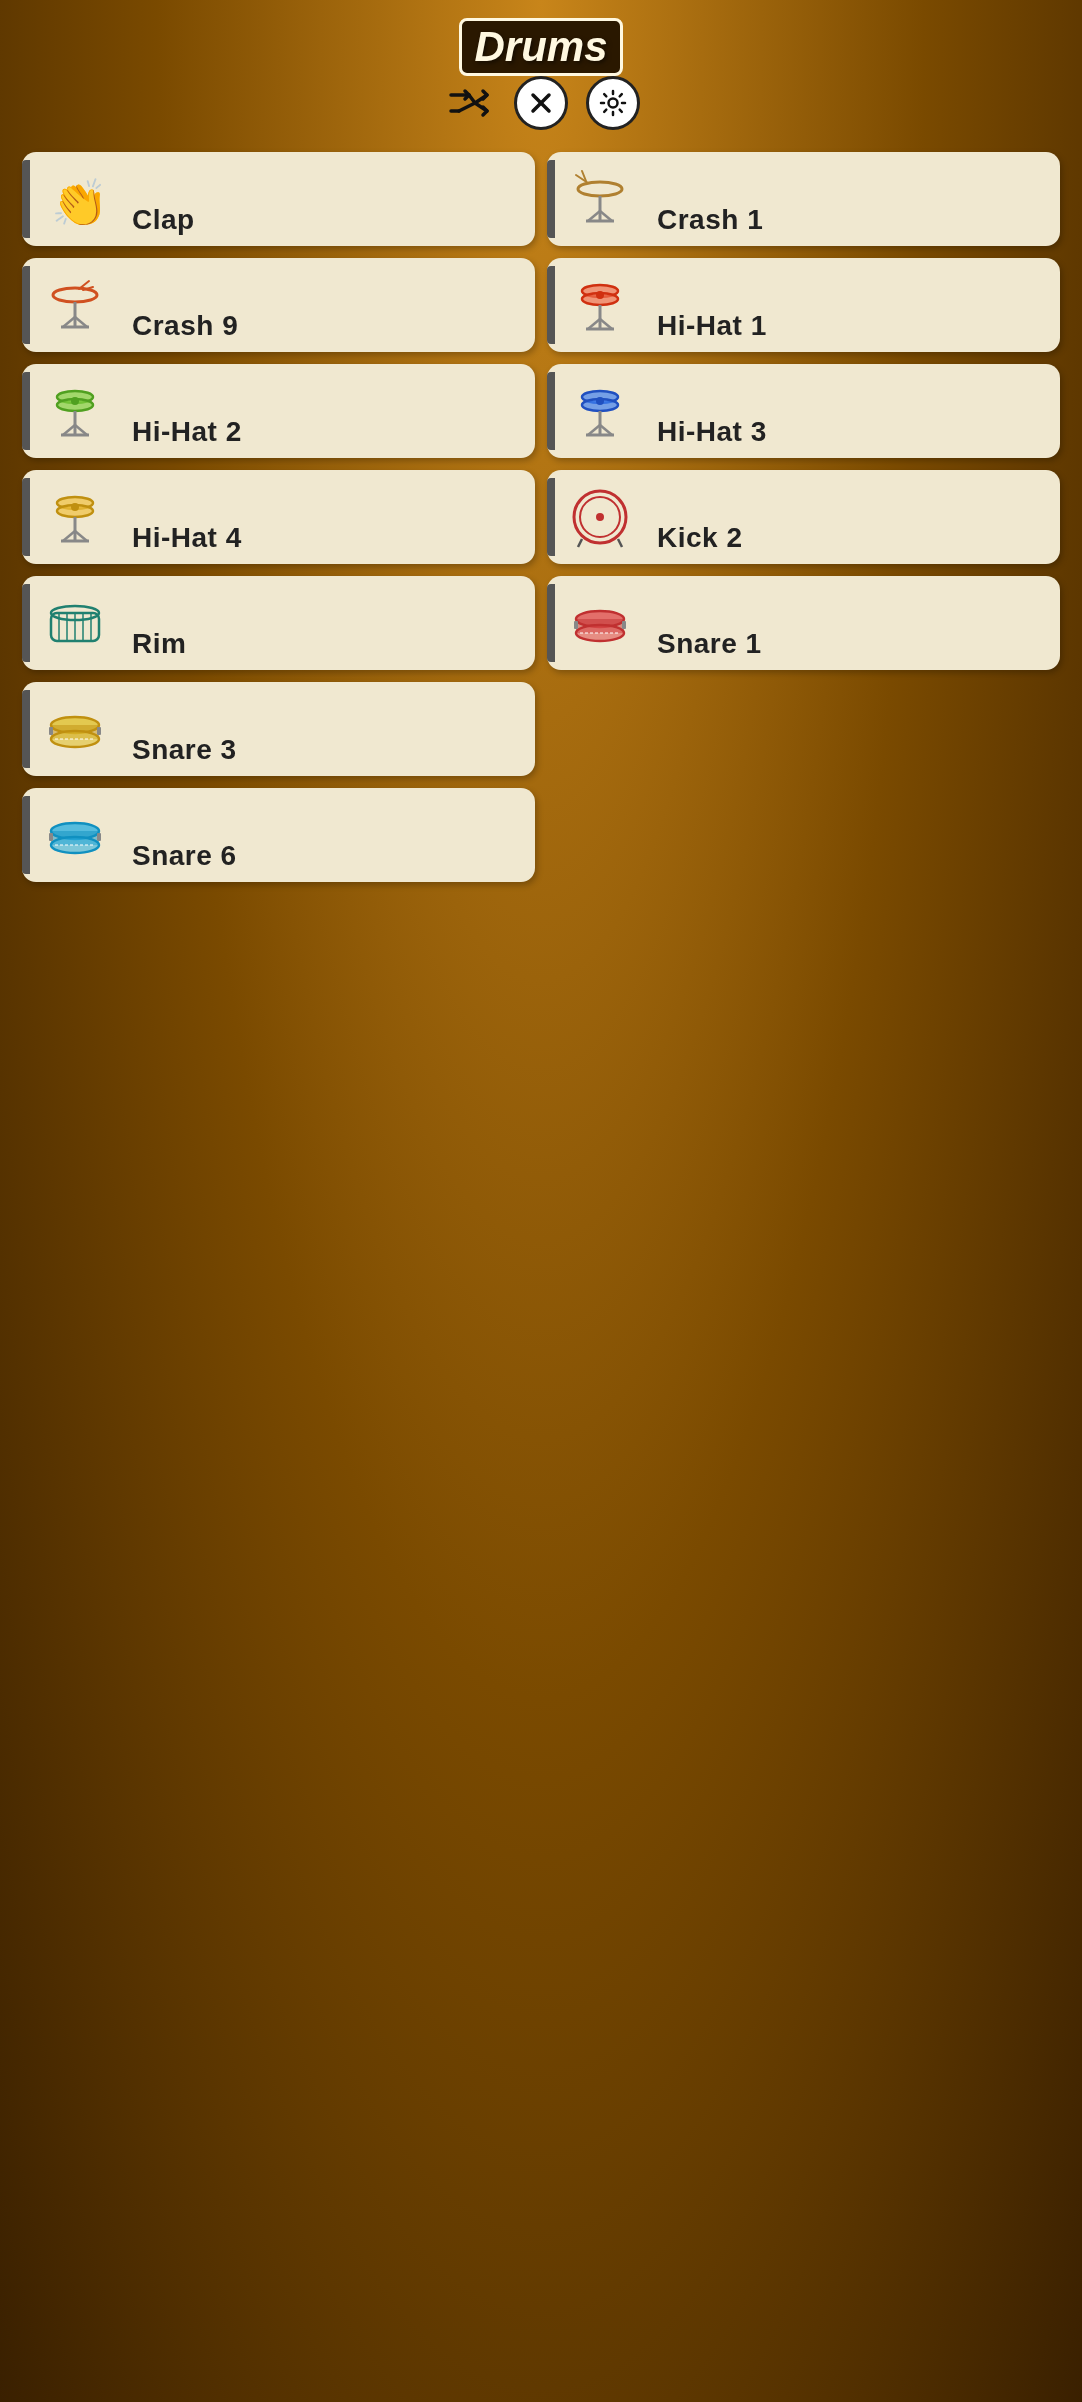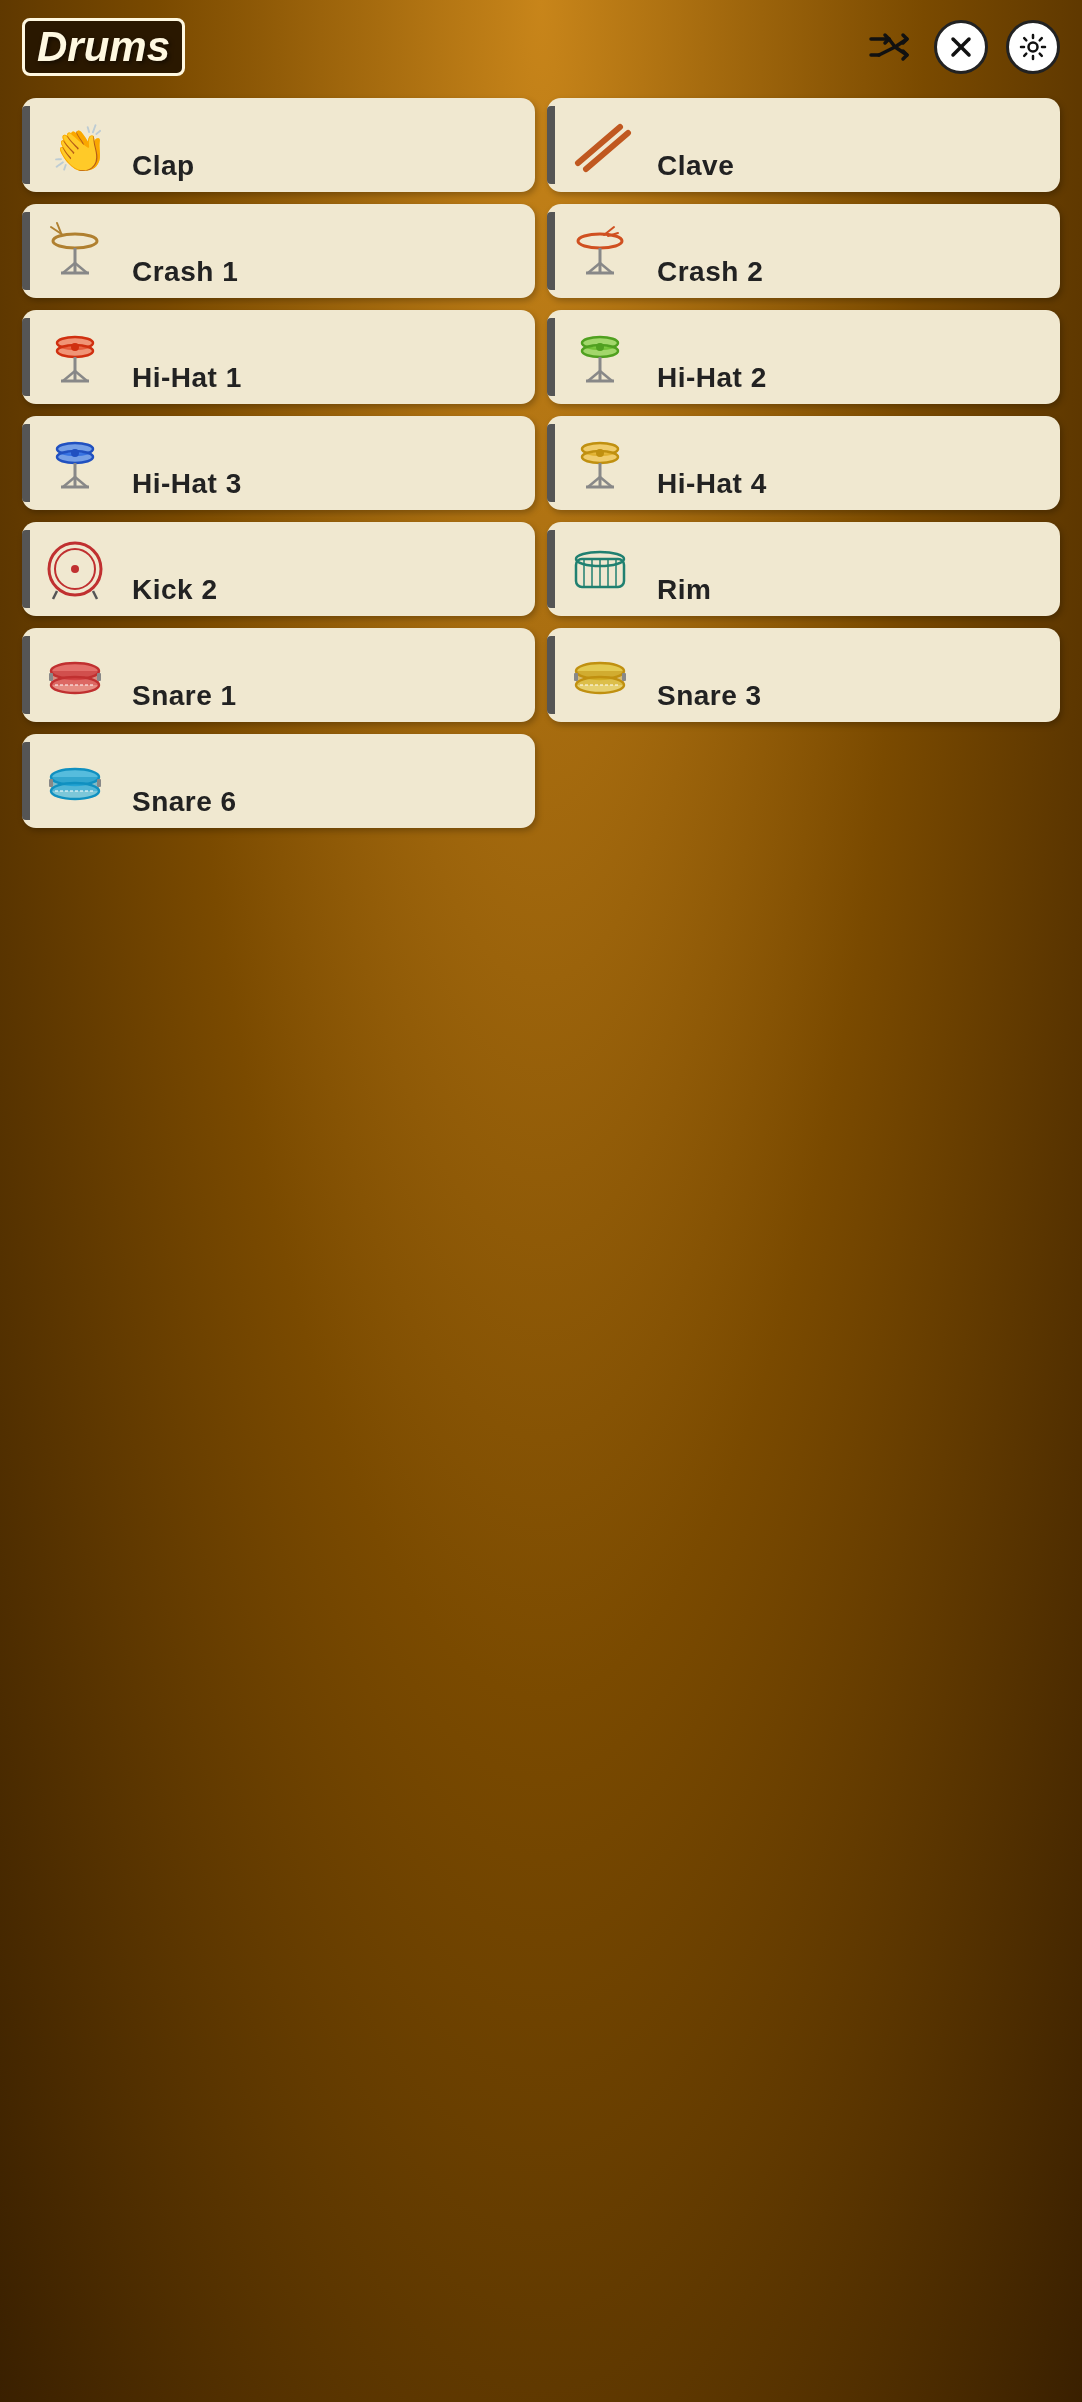--- a/index.html
+++ b/index.html
@@ -8,22 +8,23 @@
       width: 1082px;
       min-height: 2402px;
       background: radial-gradient(ellipse at center top, #c8851a 0%, #7a4a00 50%, #3a2000 100%);
       font-family: 'Arial', sans-serif;
       overflow-x: hidden;
     }
 
     .header {
       display: flex;
       align-items: center;
-      justify-content: space-between;
+      justify-content: center;
       padding: 18px 22px 12px 22px;
+      flex-direction: column;
     }
 
     .app-title {
       font-size: 42px;
       font-weight: 900;
       color: #fff8e0;
       font-style: italic;
       text-shadow: 2px 2px 4px rgba(0,0,0,0.5);
       background: #2a1800;
       border: 3px solid #fff8e0;
@@ -157,29 +158,20 @@
   <button class="drum-btn">
     <div class="drum-icon">
       <svg viewBox="0 0 64 64" width="64" height="64">
 
         <text x="8" y="52" font-size="46">👏</text>
       </svg>
     </div>
     <span class="drum-label">Clap</span>
   </button>
 
-  <button class="drum-btn">
-    <div class="drum-icon">
-      <svg viewBox="0 0 64 64" width="64" height="64">
-        <line x1="10" y1="50" x2="52" y2="14" stroke="#c05820" stroke-width="6" stroke-linecap="round"></line>
-        <line x1="18" y1="56" x2="60" y2="20" stroke="#c05820" stroke-width="6" stroke-linecap="round"></line>
-      </svg>
-    </div>
-    <span class="drum-label">Clave</span>
-  </button>
 
   <button class="drum-btn">
     <div class="drum-icon">
       <svg viewBox="0 0 64 64" width="64" height="64">
 
         <ellipse cx="32" cy="22" rx="22" ry="7" stroke="#b08030" stroke-width="3" fill="none"></ellipse>
         <line x1="32" y1="29" x2="32" y2="54" stroke="#888" stroke-width="3"></line>
         <line x1="18" y1="54" x2="46" y2="54" stroke="#888" stroke-width="3"></line>
         <line x1="20" y1="54" x2="32" y2="44" stroke="#888" stroke-width="2.5"></line>
         <line x1="44" y1="54" x2="32" y2="44" stroke="#888" stroke-width="2.5"></line>
@@ -196,21 +188,21 @@
       <svg viewBox="0 0 64 64" width="64" height="64">
         <ellipse cx="32" cy="22" rx="22" ry="7" stroke="#d05020" stroke-width="3" fill="none"></ellipse>
         <line x1="32" y1="29" x2="32" y2="54" stroke="#888" stroke-width="3"></line>
         <line x1="18" y1="54" x2="46" y2="54" stroke="#888" stroke-width="3"></line>
         <line x1="20" y1="54" x2="32" y2="44" stroke="#888" stroke-width="2.5"></line>
         <line x1="44" y1="54" x2="32" y2="44" stroke="#888" stroke-width="2.5"></line>
         <line x1="46" y1="8" x2="36" y2="16" stroke="#d05020" stroke-width="2" stroke-linecap="round"></line>
         <line x1="50" y1="14" x2="40" y2="17" stroke="#d05020" stroke-width="2" stroke-linecap="round"></line>
       </svg>
     </div>
-    <span class="drum-label">Crash 2</span>
+    <span class="drum-label">Crash 9</span>
   </button>
 
   <button class="drum-btn">
     <div class="drum-icon">
       <svg viewBox="0 0 64 64" width="64" height="64">
 
         <ellipse cx="32" cy="18" rx="18" ry="6" stroke="#d03010" stroke-width="2.5" fill="#f07050" fill-opacity="0.7"></ellipse>
         <ellipse cx="32" cy="26" rx="18" ry="6" stroke="#d03010" stroke-width="2.5" fill="#f07050" fill-opacity="0.7"></ellipse>
         <line x1="32" y1="32" x2="32" y2="56" stroke="#888" stroke-width="3"></line>
         <line x1="18" y1="56" x2="46" y2="56" stroke="#888" stroke-width="3"></line>

